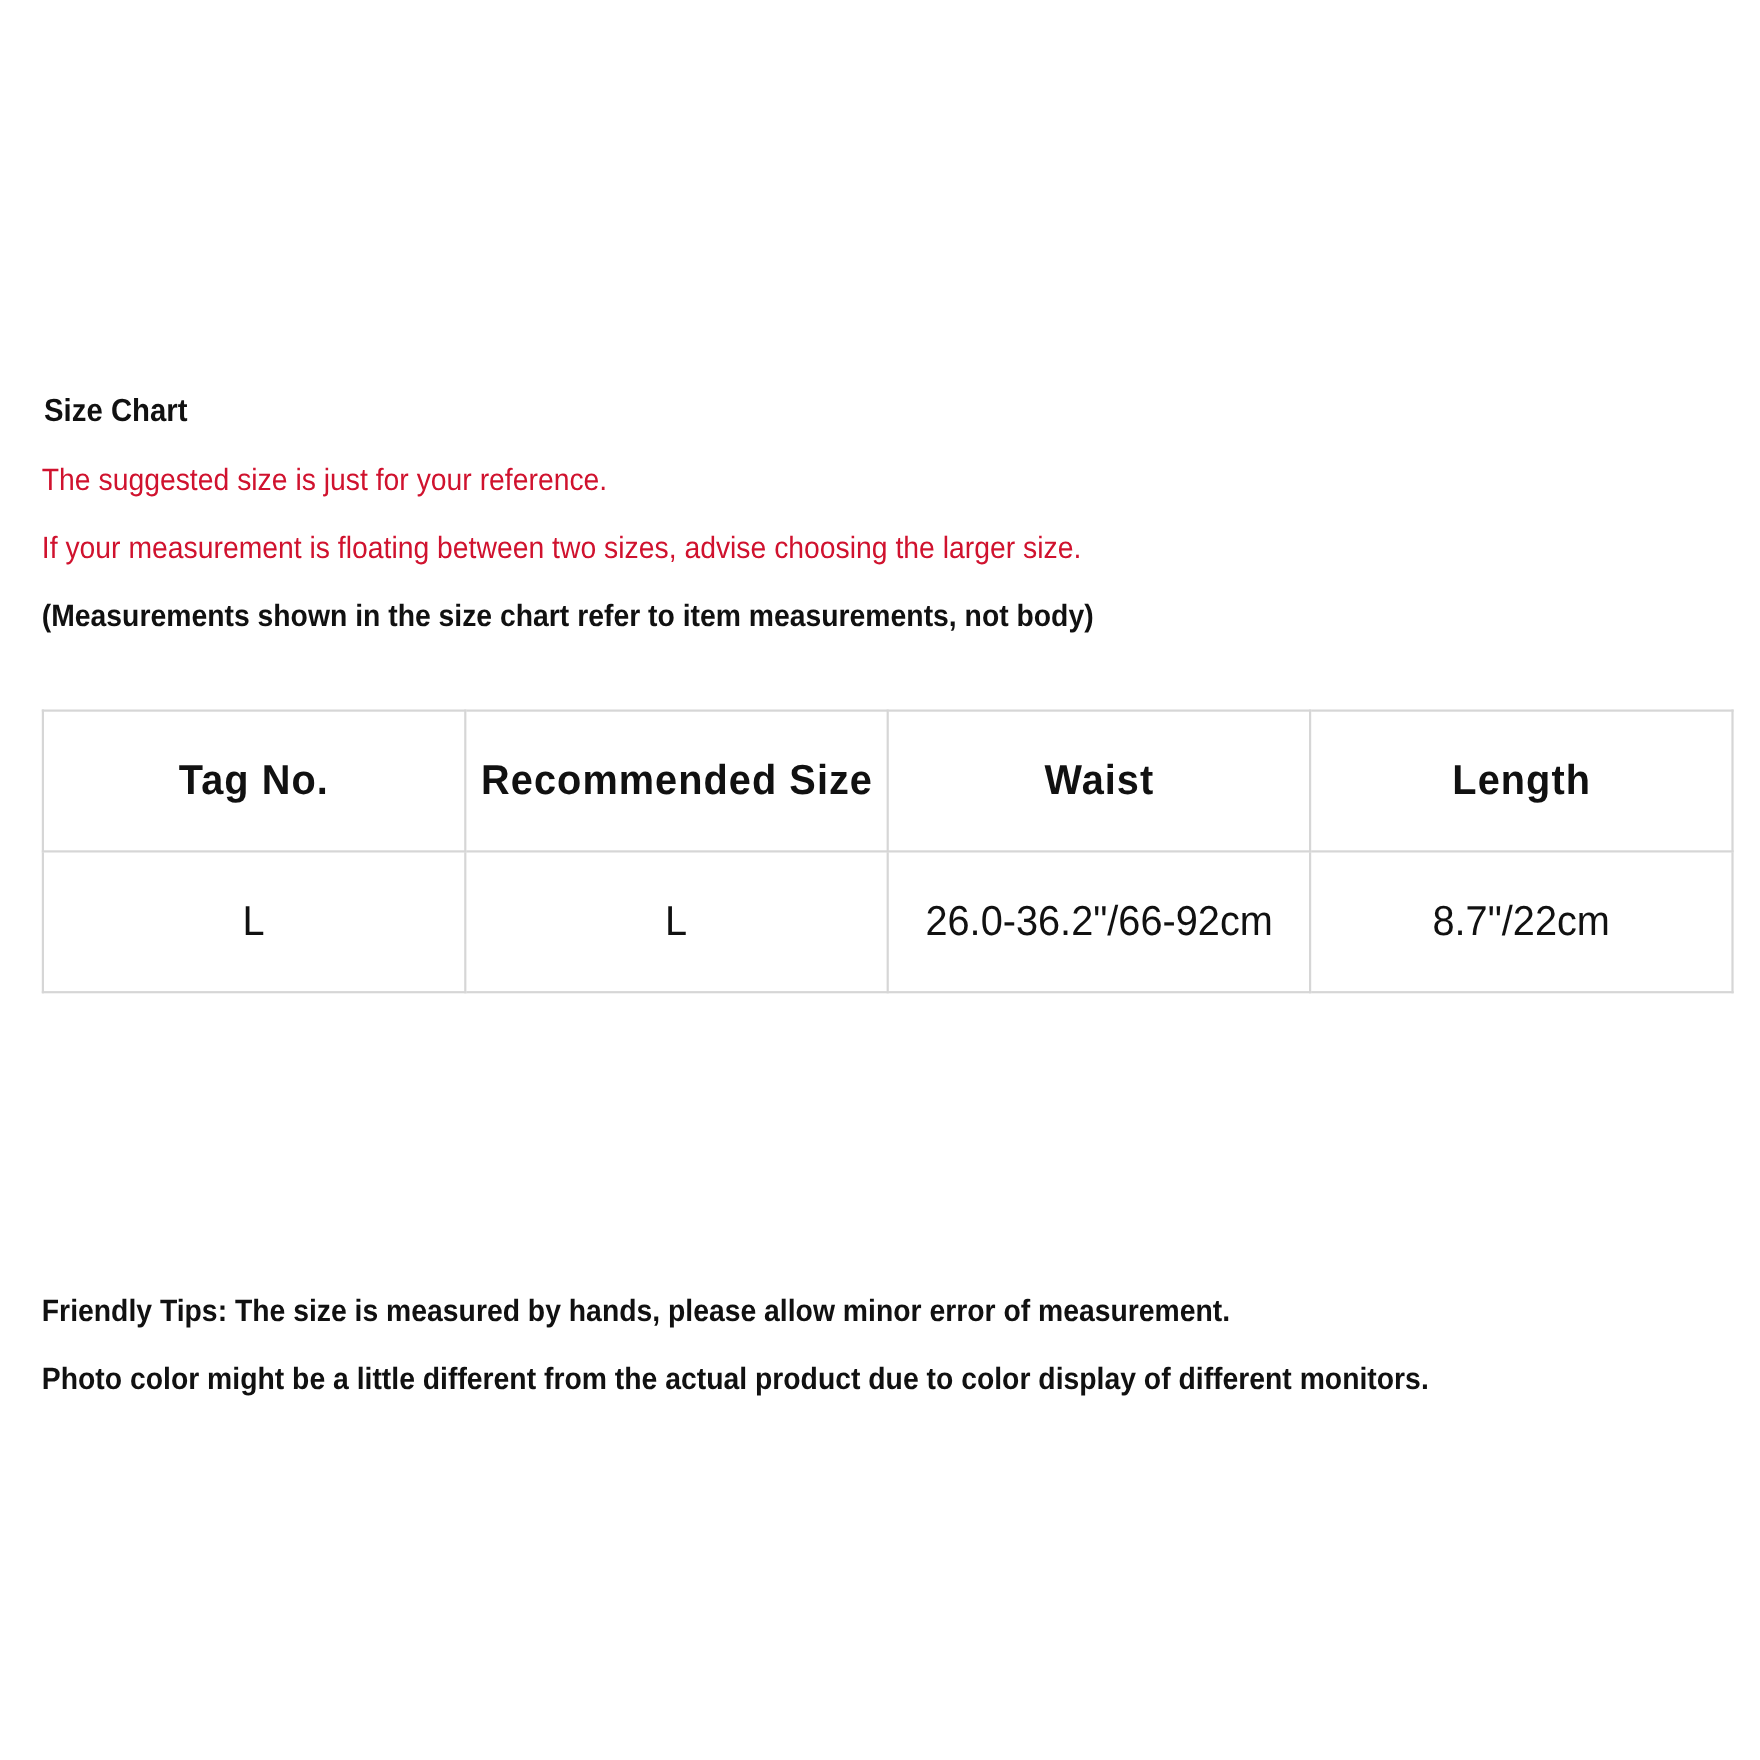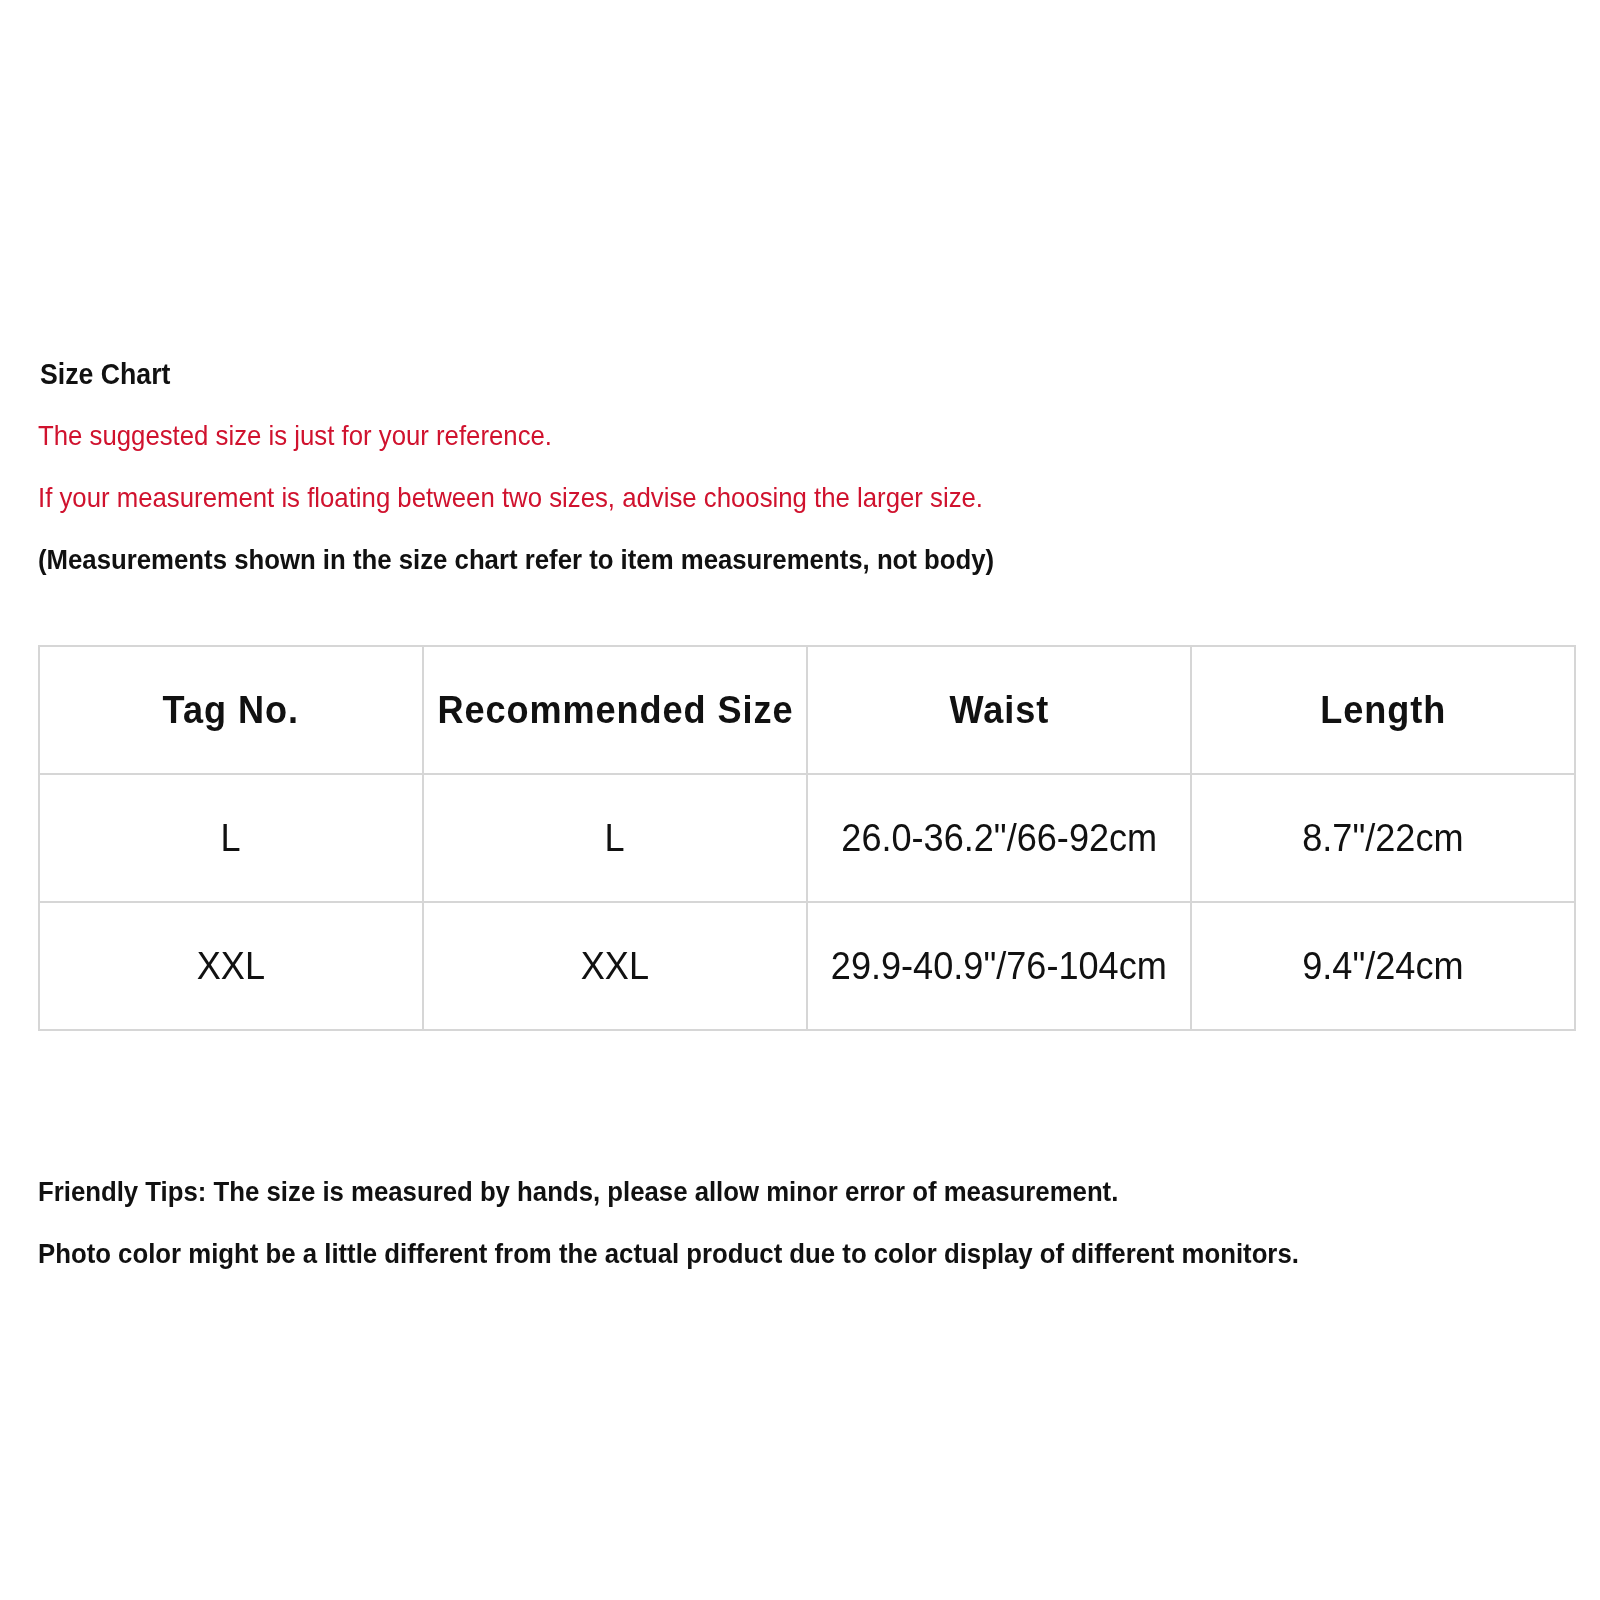--- a/index.html
+++ b/index.html
@@ -114,23 +114,17 @@
       <th><span>Length</span></th>
     </tr>
   </thead>
   <tbody>
     <tr>
       <td><span>L</span></td>
       <td><span>L</span></td>
       <td><span>26.0-36.2"/66-92cm</span></td>
       <td><span>8.7"/22cm</span></td>
     </tr>
-    <tr>
-      <td><span>XXL</span></td>
-      <td><span>XXL</span></td>
-      <td><span>29.9-40.9"/76-104cm</span></td>
-      <td><span>9.4"/24cm</span></td>
-    </tr>
   </tbody>
 </table>
 
 <div class="tip tip1">Friendly Tips: The size is measured by hands, please allow minor error of measurement.</div>
 <div class="tip tip2">Photo color might be a little different from the actual product due to color display of different monitors.</div>
 
 </body></html>

